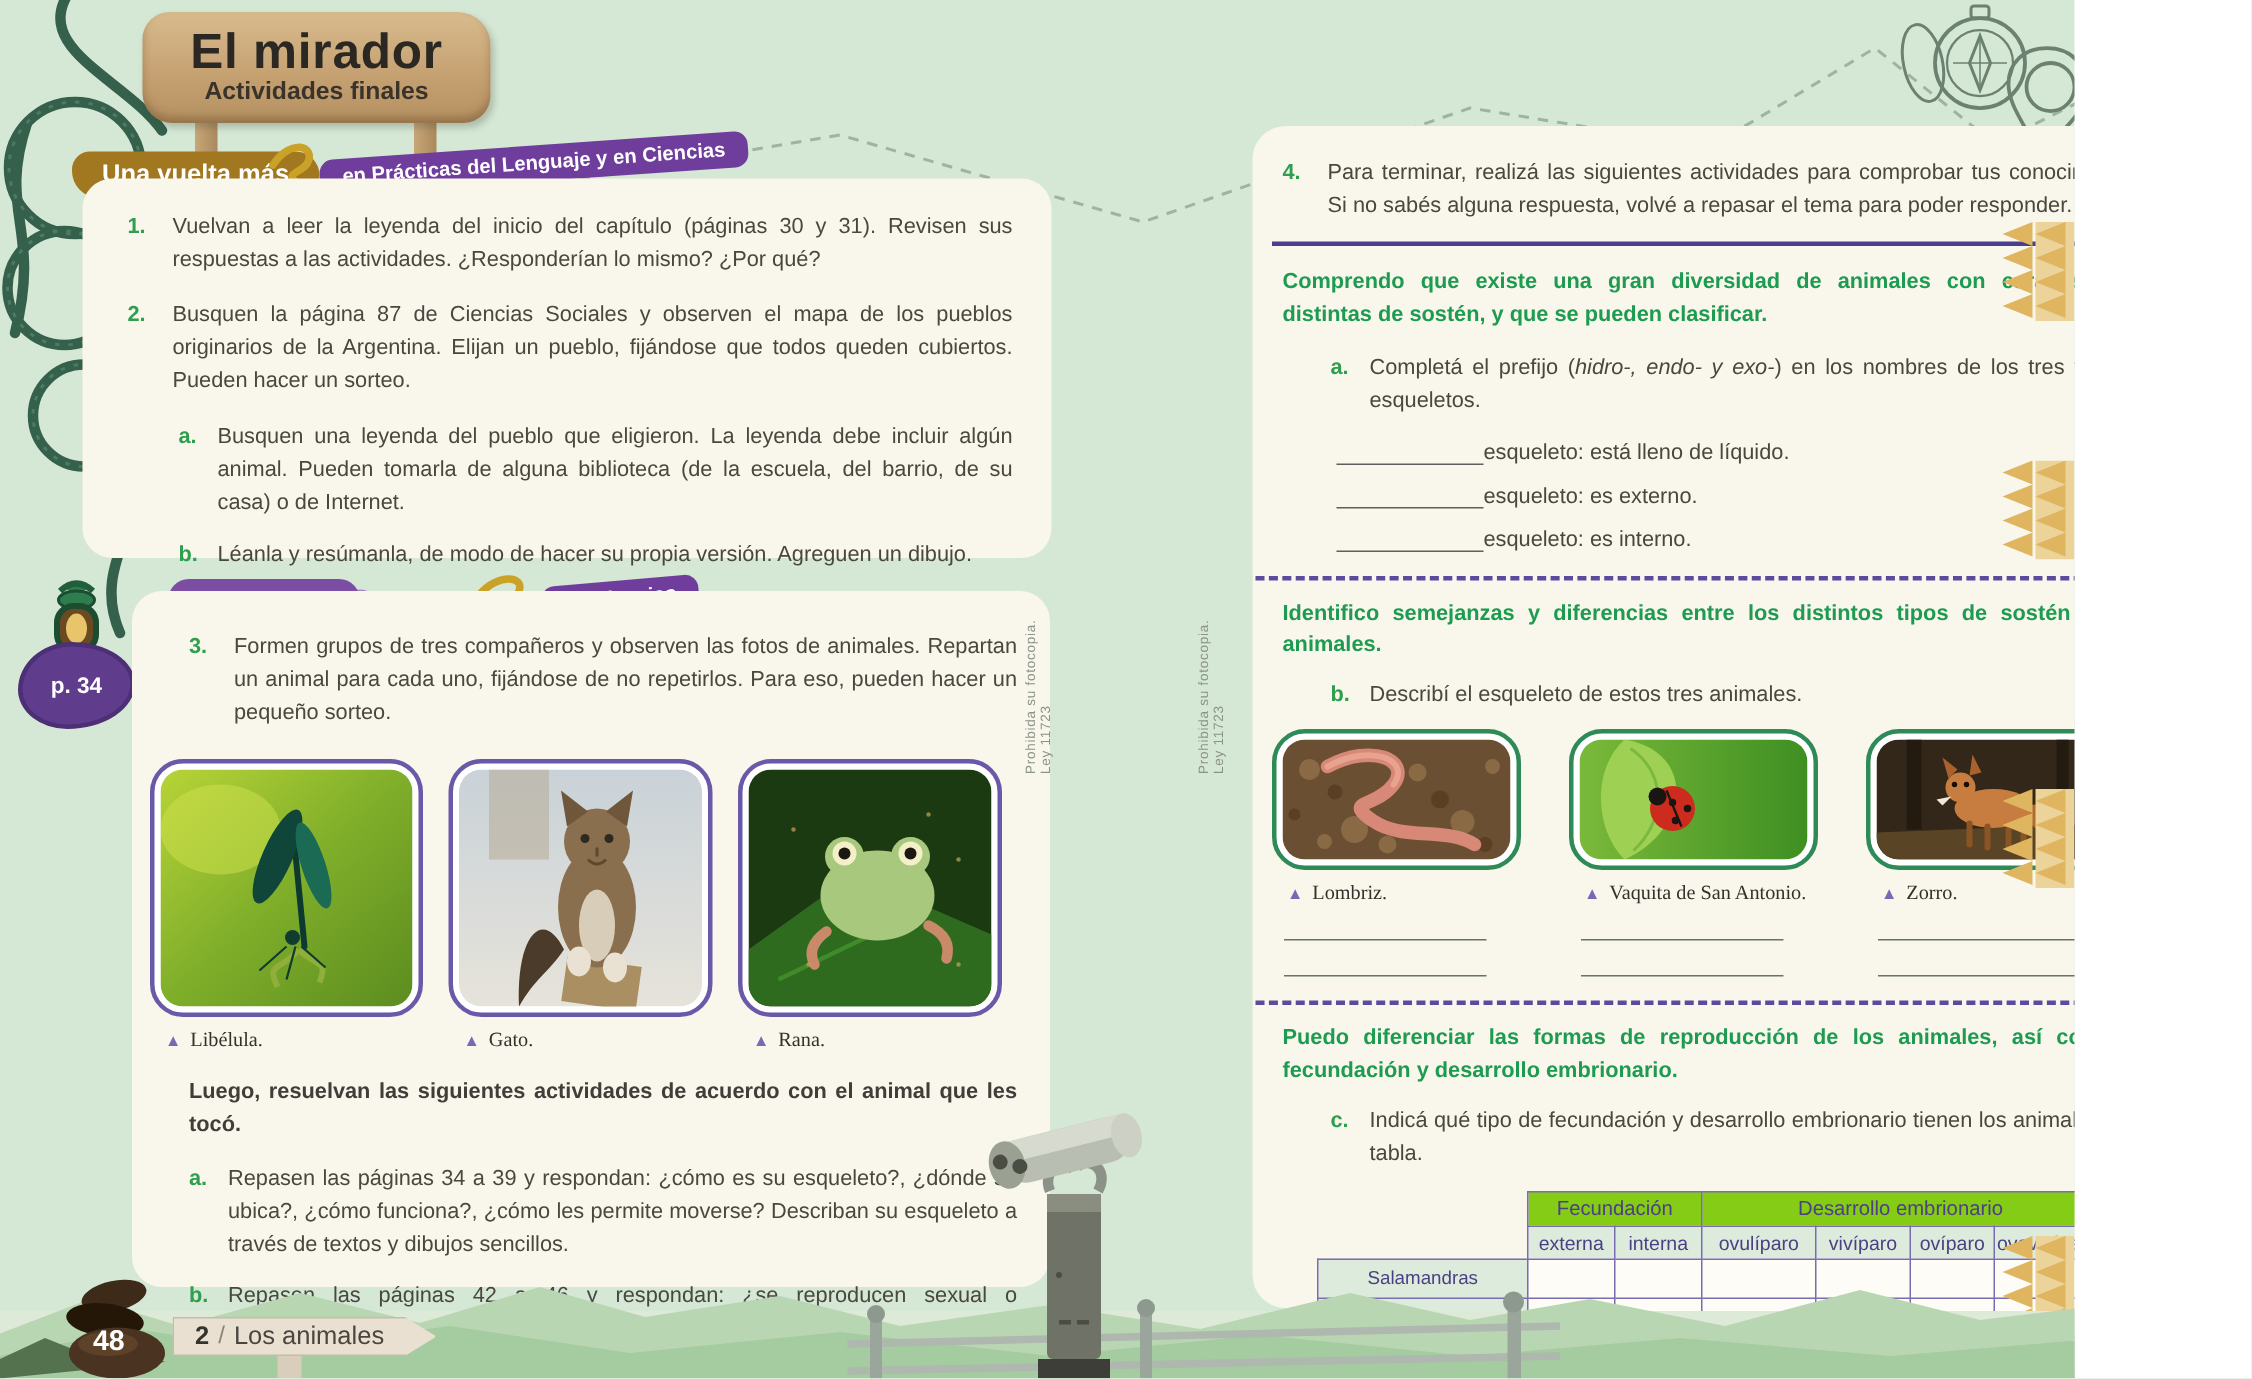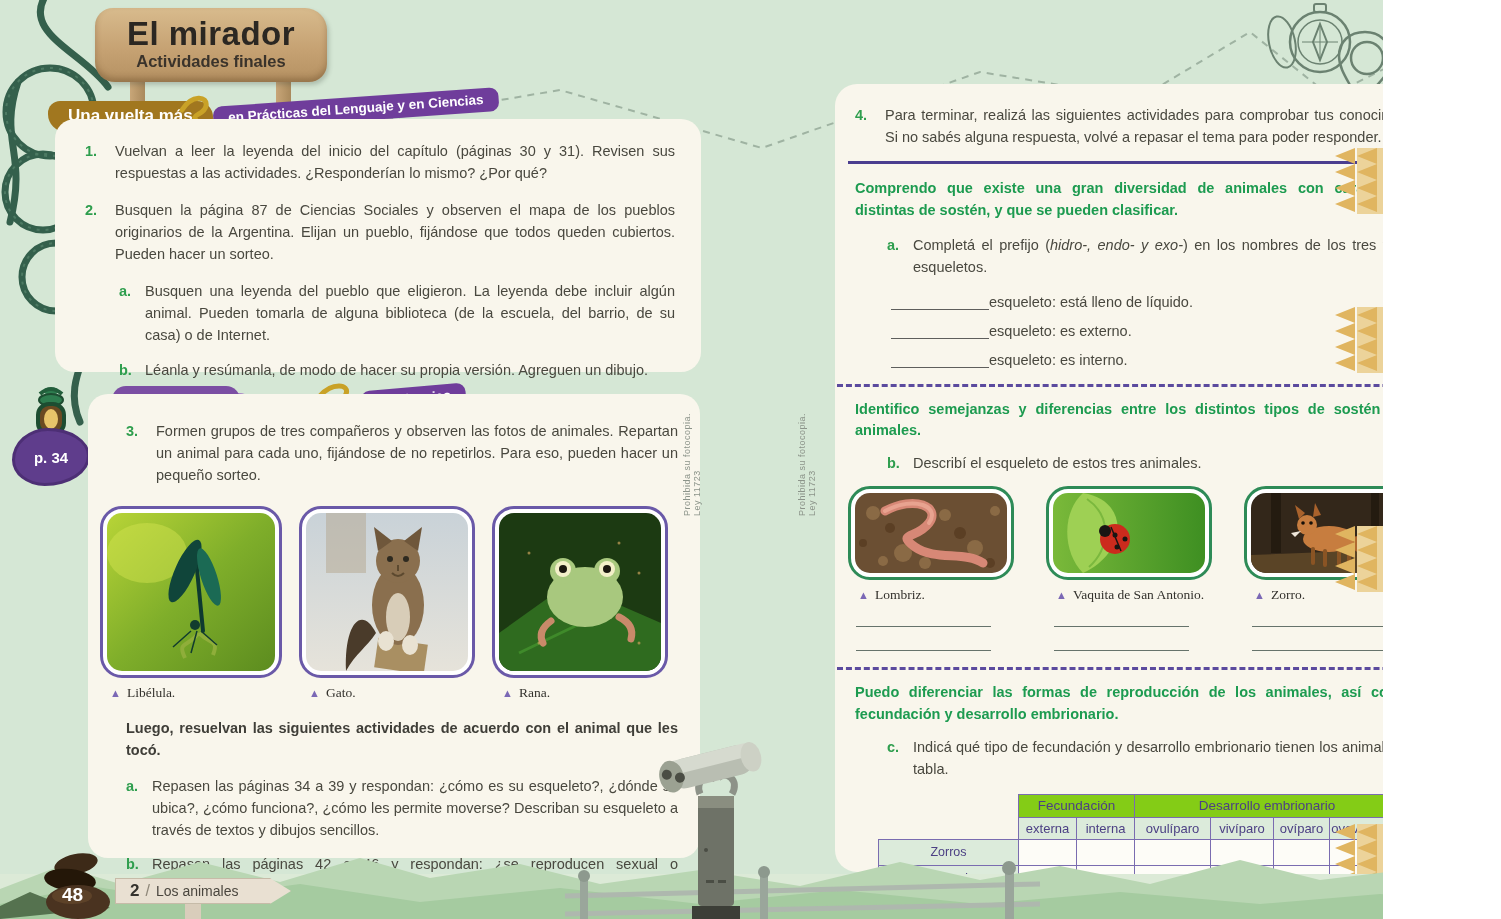--- a/index.html
+++ b/index.html
@@ -75,21 +75,21 @@
   table.anim td.cell { background:#fdfcf7; height:26px; }
   table.anim .corner { border:none; background:transparent; }
 
   
   .stone-num { position:absolute; color:#fff; font-weight:bold; font-size:19px; }
   .signpost { position:absolute; left:115px; top:878px; width:176px; height:26px; background:#e9e0d2;
     border:1px solid #c6bba8; clip-path:polygon(0 0,88% 0,100% 50%,88% 100%,0 100%);
     display:flex; align-items:center; padding-left:14px; gap:6px; }
   .signpost .chnum { font-weight:bold; font-size:17px; color:#35332e; }
   .signpost .chsep { color:#8d8678; font-size:16px; }
-  .signpost .chname { font-size:14px; color:#4a463e; }
+  .signpost .chname { font-size:17px; color:#4a463e; }
   .signpole { position:absolute; left:185px; top:904px; width:16px; height:15px; background:#d9cdbb; }
 
   .vcopy { position:absolute; writing-mode:vertical-rl; transform:rotate(180deg); font-size:9px;
     color:#8b9389; letter-spacing:.5px; }
 
   .chev { position:absolute; right:0; }
   .doodle { position:absolute; pointer-events:none; }
 </style>
 </head>
 <body>
@@ -433,29 +433,20 @@
       <tr>
         <th class="corner"></th>
         <th class="chd">externa</th>
         <th class="chd">interna</th>
         <th class="chd">ovulíparo</th>
         <th class="chd">vivíparo</th>
         <th class="chd">ovíparo</th>
         <th class="chd">ovovivíparo</th>
       </tr>
       <tr>
-            <th class="rhd">Zorros</th>
-            <td class="cell"></td>
-            <td class="cell"></td>
-            <td class="cell"></td>
-            <td class="cell"></td>
-            <td class="cell"></td>
-            <td class="cell"></td>
-          </tr>
-      <tr>
             <th class="rhd">Salamandras</th>
             <td class="cell"></td>
             <td class="cell"></td>
             <td class="cell"></td>
             <td class="cell"></td>
             <td class="cell"></td>
             <td class="cell"></td>
           </tr>
       <tr>
             <th class="rhd">Tortugas</th>

